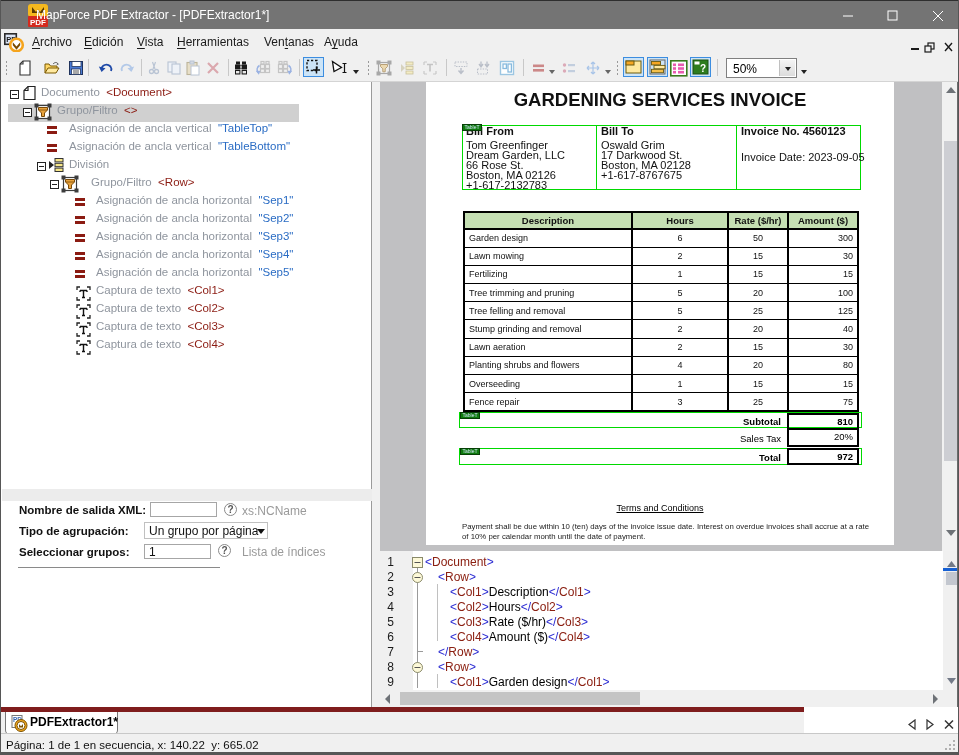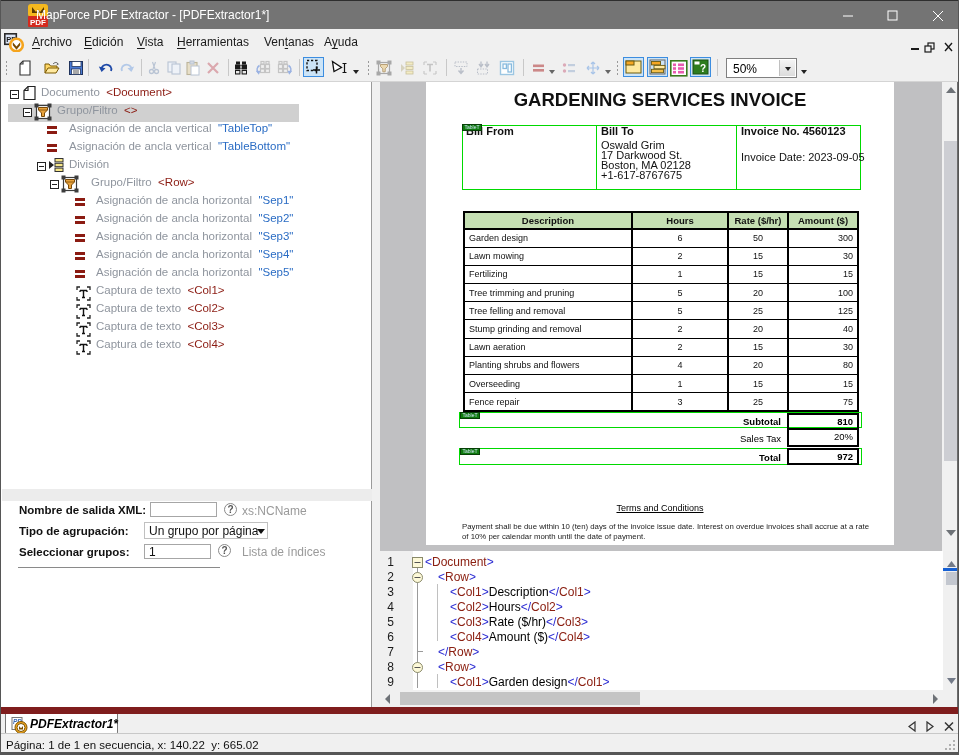--- a/index.html
+++ b/index.html
@@ -63,21 +63,21 @@
 .hdrtxt { font-size:11px; line-height:9.9px; color:#111; white-space:nowrap; }
 .badge { width:20px; height:7px; background:#0e7a0e; border:1px solid #063f06; color:#d8e8ff; font-size:5px; line-height:5px; text-align:center; overflow:hidden; }
 #invtable { border-collapse:collapse; font-size:9px; color:#111; table-layout:fixed; }
 #invtable td { border-left:2px solid #000; border-right:2px solid #000; border-top:1px solid #000; border-bottom:1px solid #000; padding:0 4px; height:18.2px; overflow:hidden; }
 #invtable tr.th td { background:#c5dfb3; font-weight:bold; font-size:9.5px; text-align:center; height:17px; border-top:2px solid #000; border-bottom:2px solid #000; }
 #invtable tr:last-child td { border-bottom:2px solid #000; }
 #invtable td.c { text-align:center; }
 #invtable td.r { text-align:right; }
 
 
-#tabbar { position:absolute; left:0; top:707px; width:957px; height:26px; background:#f0f0f0; border-top:7px solid #7f1d1d;font-style:italic; }
+#tabbar { position:absolute; left:0; top:707px; width:803px; height:26px; background:#f0f0f0; border-top:5px solid #7f1d1d; }
 #tab { position:absolute; left:4px; top:0px; width:113px; height:23px; background:#fff; border:1px solid #767676; border-top:none; border-radius:0 0 5px 5px; }
 #tabtext { position:absolute; left:24px; top:3px; font-size:12px; font-weight:bold; color:#000; }
 
 
 #statusbar { position:absolute; left:0; top:733px; width:957px; height:22px; background:#f0f0f0; border-top:1px solid #c8c8c8; border-bottom:3px solid #565656; }
 #statustext { position:absolute; left:5px; top:5px; font-size:11.5px; color:#111; }
 </style>
 </head>
 <body>
 
@@ -437,20 +437,21 @@
 <div class="abs" style="left:371px; top:82px; width:8px; height:625px; background:#f0f0f0;"></div>
 
 <div id="pdfpane">
   <div id="page">
     <div class="abs" style="left:0; top:7px; width:468px; text-align:center; font-size:18.5px; font-weight:bold; color:#111;">GARDENING SERVICES INVOICE</div>
 
     <div class="abs" style="left:36px; top:43px; width:135px; height:65px; border:1px solid #00d900;"></div>
     <div class="abs" style="left:171px; top:43px; width:140px; height:65px; border:1px solid #00d900; border-left:none;"></div>
     <div class="abs" style="left:311px; top:43px; width:124px; height:65px; border:1px solid #00d900; border-left:none;"></div>
     <div class="hdrtxt abs" style="left:40px; top:45px;"><b>Bill From</b></div>
+      <div class="hdrtxt abs" style="left:40px; top:59px;">Tom Greenfinger<br>Dream Garden, LLC<br>66 Rose St.<br>Boston, MA 02126<br>+1-617-2132783</div>
     <div class="hdrtxt abs" style="left:175px; top:45px;"><b>Bill To</b></div>
       <div class="hdrtxt abs" style="left:175px; top:59px;">Oswald Grim<br>17 Darkwood St.<br>Boston, MA 02128<br>+1-617-8767675</div>
     <div class="hdrtxt abs" style="left:315px; top:45px;"><b>Invoice No. 4560123</b></div>
     <div class="hdrtxt abs" style="left:315px; top:71px;">Invoice Date: 2023-09-05</div>
     <div class="badge abs" style="left:36px; top:42px;">TableT</div>
 
     <table id="invtable" class="abs" style="left:37px; top:129px;">
       <tbody>
           <tr class="th">
             <td style="width:168px;">Description</td>

